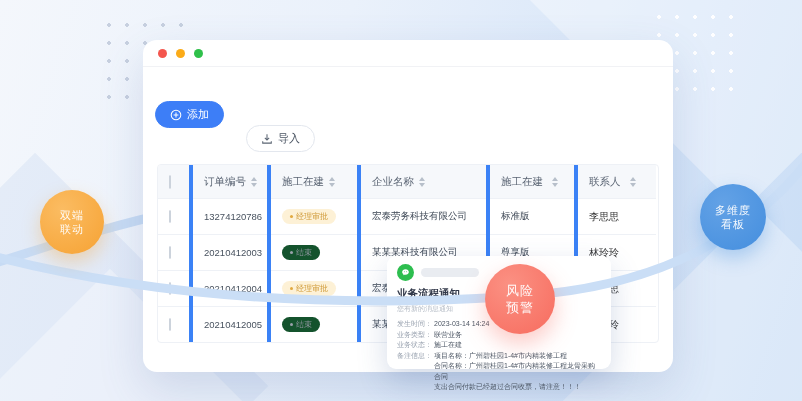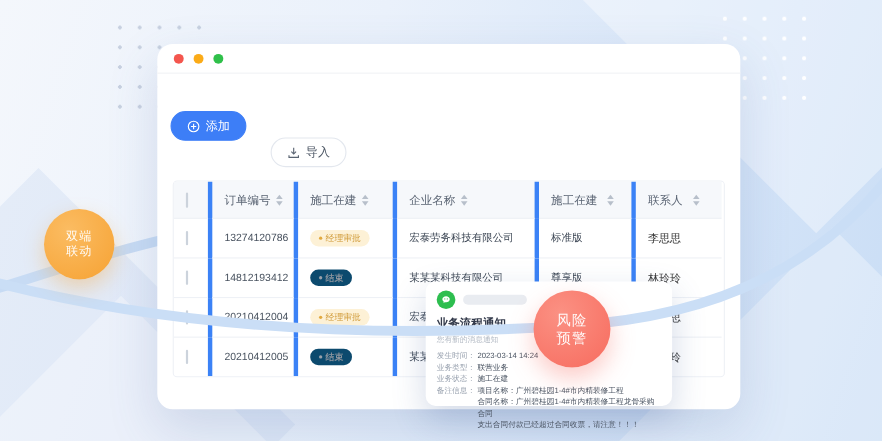--- a/index.html
+++ b/index.html
@@ -47,21 +47,21 @@
   .sort{display:flex;flex-direction:column;gap:2px;cursor:pointer;}
   .sort i{display:block;width:0;height:0;border-left:3px solid transparent;border-right:3px solid transparent;}
   .sort .up{border-bottom:4px solid #b7bfca;}
   .sort .down{border-top:4px solid #b7bfca;}
   .order-no{color:#48525f;}
   .contact{font-size:10px;color:#333;}
   .badge{display:inline-flex;align-items:center;gap:3px;height:15px;padding:0 8px;border-radius:8px;font-size:8px;}
   .badge .dot{width:3px;height:3px;border-radius:50%;}
   .b-blue{background:#e0ebfd;color:#5b8ff2;} .b-blue .dot{background:#5b8ff2;}
   .b-yellow{background:#fdf1d6;color:#cf9936;} .b-yellow .dot{background:#e2a93f;}
-  .b-gray{background:#0c4a6e;color:#8e959e;font-weight:bold;} .b-gray .dot{background:#9aa1aa;}
+  .b-gray{background:#14532d;color:#8e959e;} .b-gray .dot{background:#9aa1aa;}
   
   .notice{position:absolute;left:387px;top:256px;width:224px;height:113px;background:#fff;border-radius:9px;
           box-shadow:0 12px 30px rgba(60,90,150,.22);z-index:3;padding:8px 10px;box-sizing:border-box;}
   .notice-head{display:flex;align-items:center;gap:7px;}
   .wechat{width:17px;height:17px;border-radius:50%;background:#2dbe4f;display:flex;align-items:center;justify-content:center;}
   .name-pill{width:58px;height:9px;border-radius:5px;background:#e9ecf1;}
   .notice-title{margin-top:6px;font-size:10.5px;font-weight:bold;color:#32394a;}
   .notice-sub{margin-top:3px;font-size:7px;color:#b3bac4;}
   .fields{margin-top:5px;}
   .fline{display:flex;font-size:7px;line-height:10.5px;}
@@ -190,21 +190,21 @@
             <td><span class="badge b-yellow">
                   <span class="dot"></span>
                   <span>经理审批</span>
                 </span></td>
             <td>宏泰劳务科技有限公司</td>
             <td>标准版</td>
             <td class="contact">李思思</td>
           </tr>
           <tr>
             <td><span class="checkbox"></span></td>
-            <td class="order-no">14812193412</td>
+            <td class="order-no">20210412003</td>
             <td><span class="badge b-gray">
                   <span class="dot"></span>
                   <span>结束</span>
                 </span></td>
             <td>某某某科技有限公司</td>
             <td>尊享版</td>
             <td class="contact">林玲玲</td>
           </tr>
           <tr>
             <td><span class="checkbox"></span></td>
@@ -279,14 +279,18 @@
   </svg>
 
   <div class="circle c-dual">
     <span>双端</span>
     <span>联动</span>
   </div>
   <div class="circle c-risk">
     <span>风险</span>
     <span>预警</span>
   </div>
+  <div class="circle c-board">
+    <span>多维度</span>
+    <span>看板</span>
+  </div>
 
 </div>
 
 </body></html>

